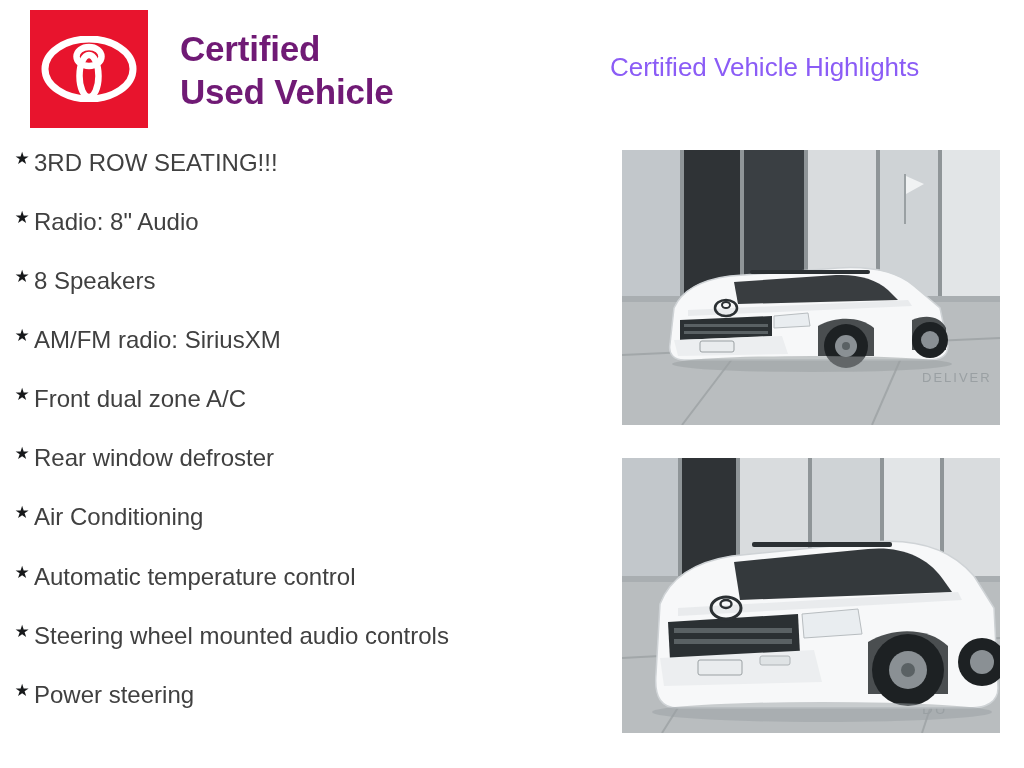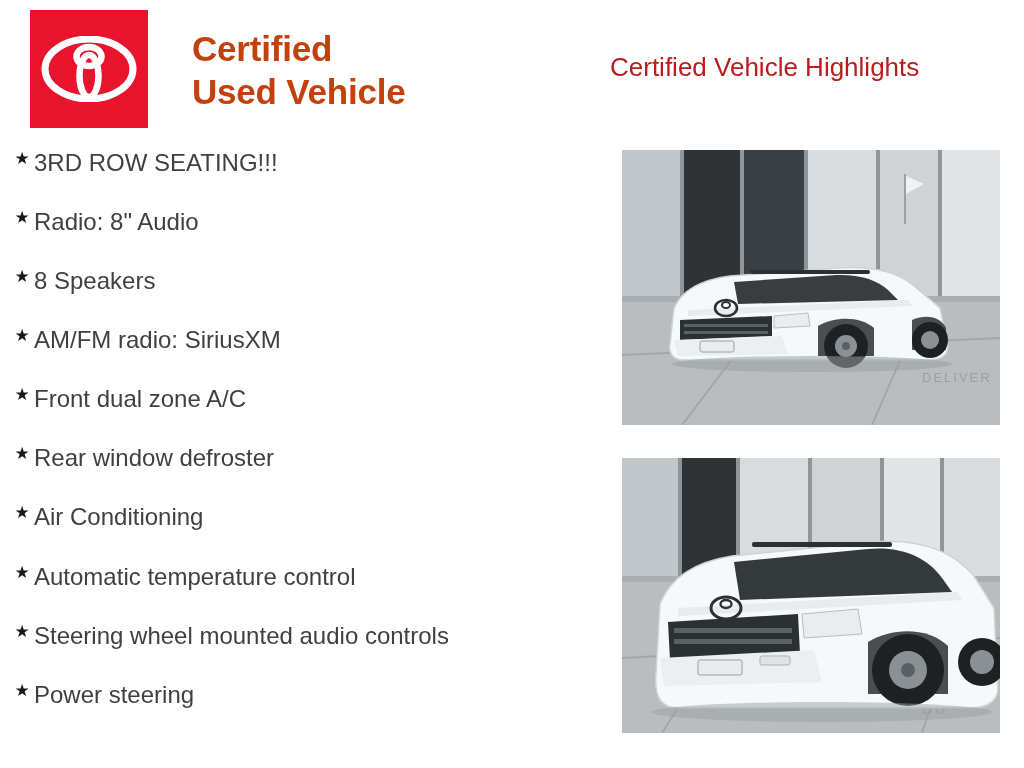--- a/index.html
+++ b/index.html
@@ -31,39 +31,39 @@
     width: 118px;
     height: 118px;
     background: #e8142d;
     display: flex;
     align-items: center;
     justify-content: center;
     flex: 0 0 auto;
   }
   .brand-mark svg { display: block; }
   .brand-text {
-    margin-left: 44px;
+    margin-left: 32px;
     padding-top: 18px;
-    color: #c2410c;
+    color: #701a75;
     line-height: 1.22;
   }
   .brand-line {
     font-size: 35px;
     font-weight: bold;
     letter-spacing: -0.2px;
     white-space: nowrap;
   }
 
   
   .highlights-title {
     position: absolute;
     left: 610px;
     top: 52px;
     font-size: 26px;
-    color: #b91c1c;
+    color: #8b5cf6;
     white-space: nowrap;
   }
 
   
   .features {
     position: absolute;
     left: 10px;
     top: 146px;
     width: 590px;
     margin: 0;

